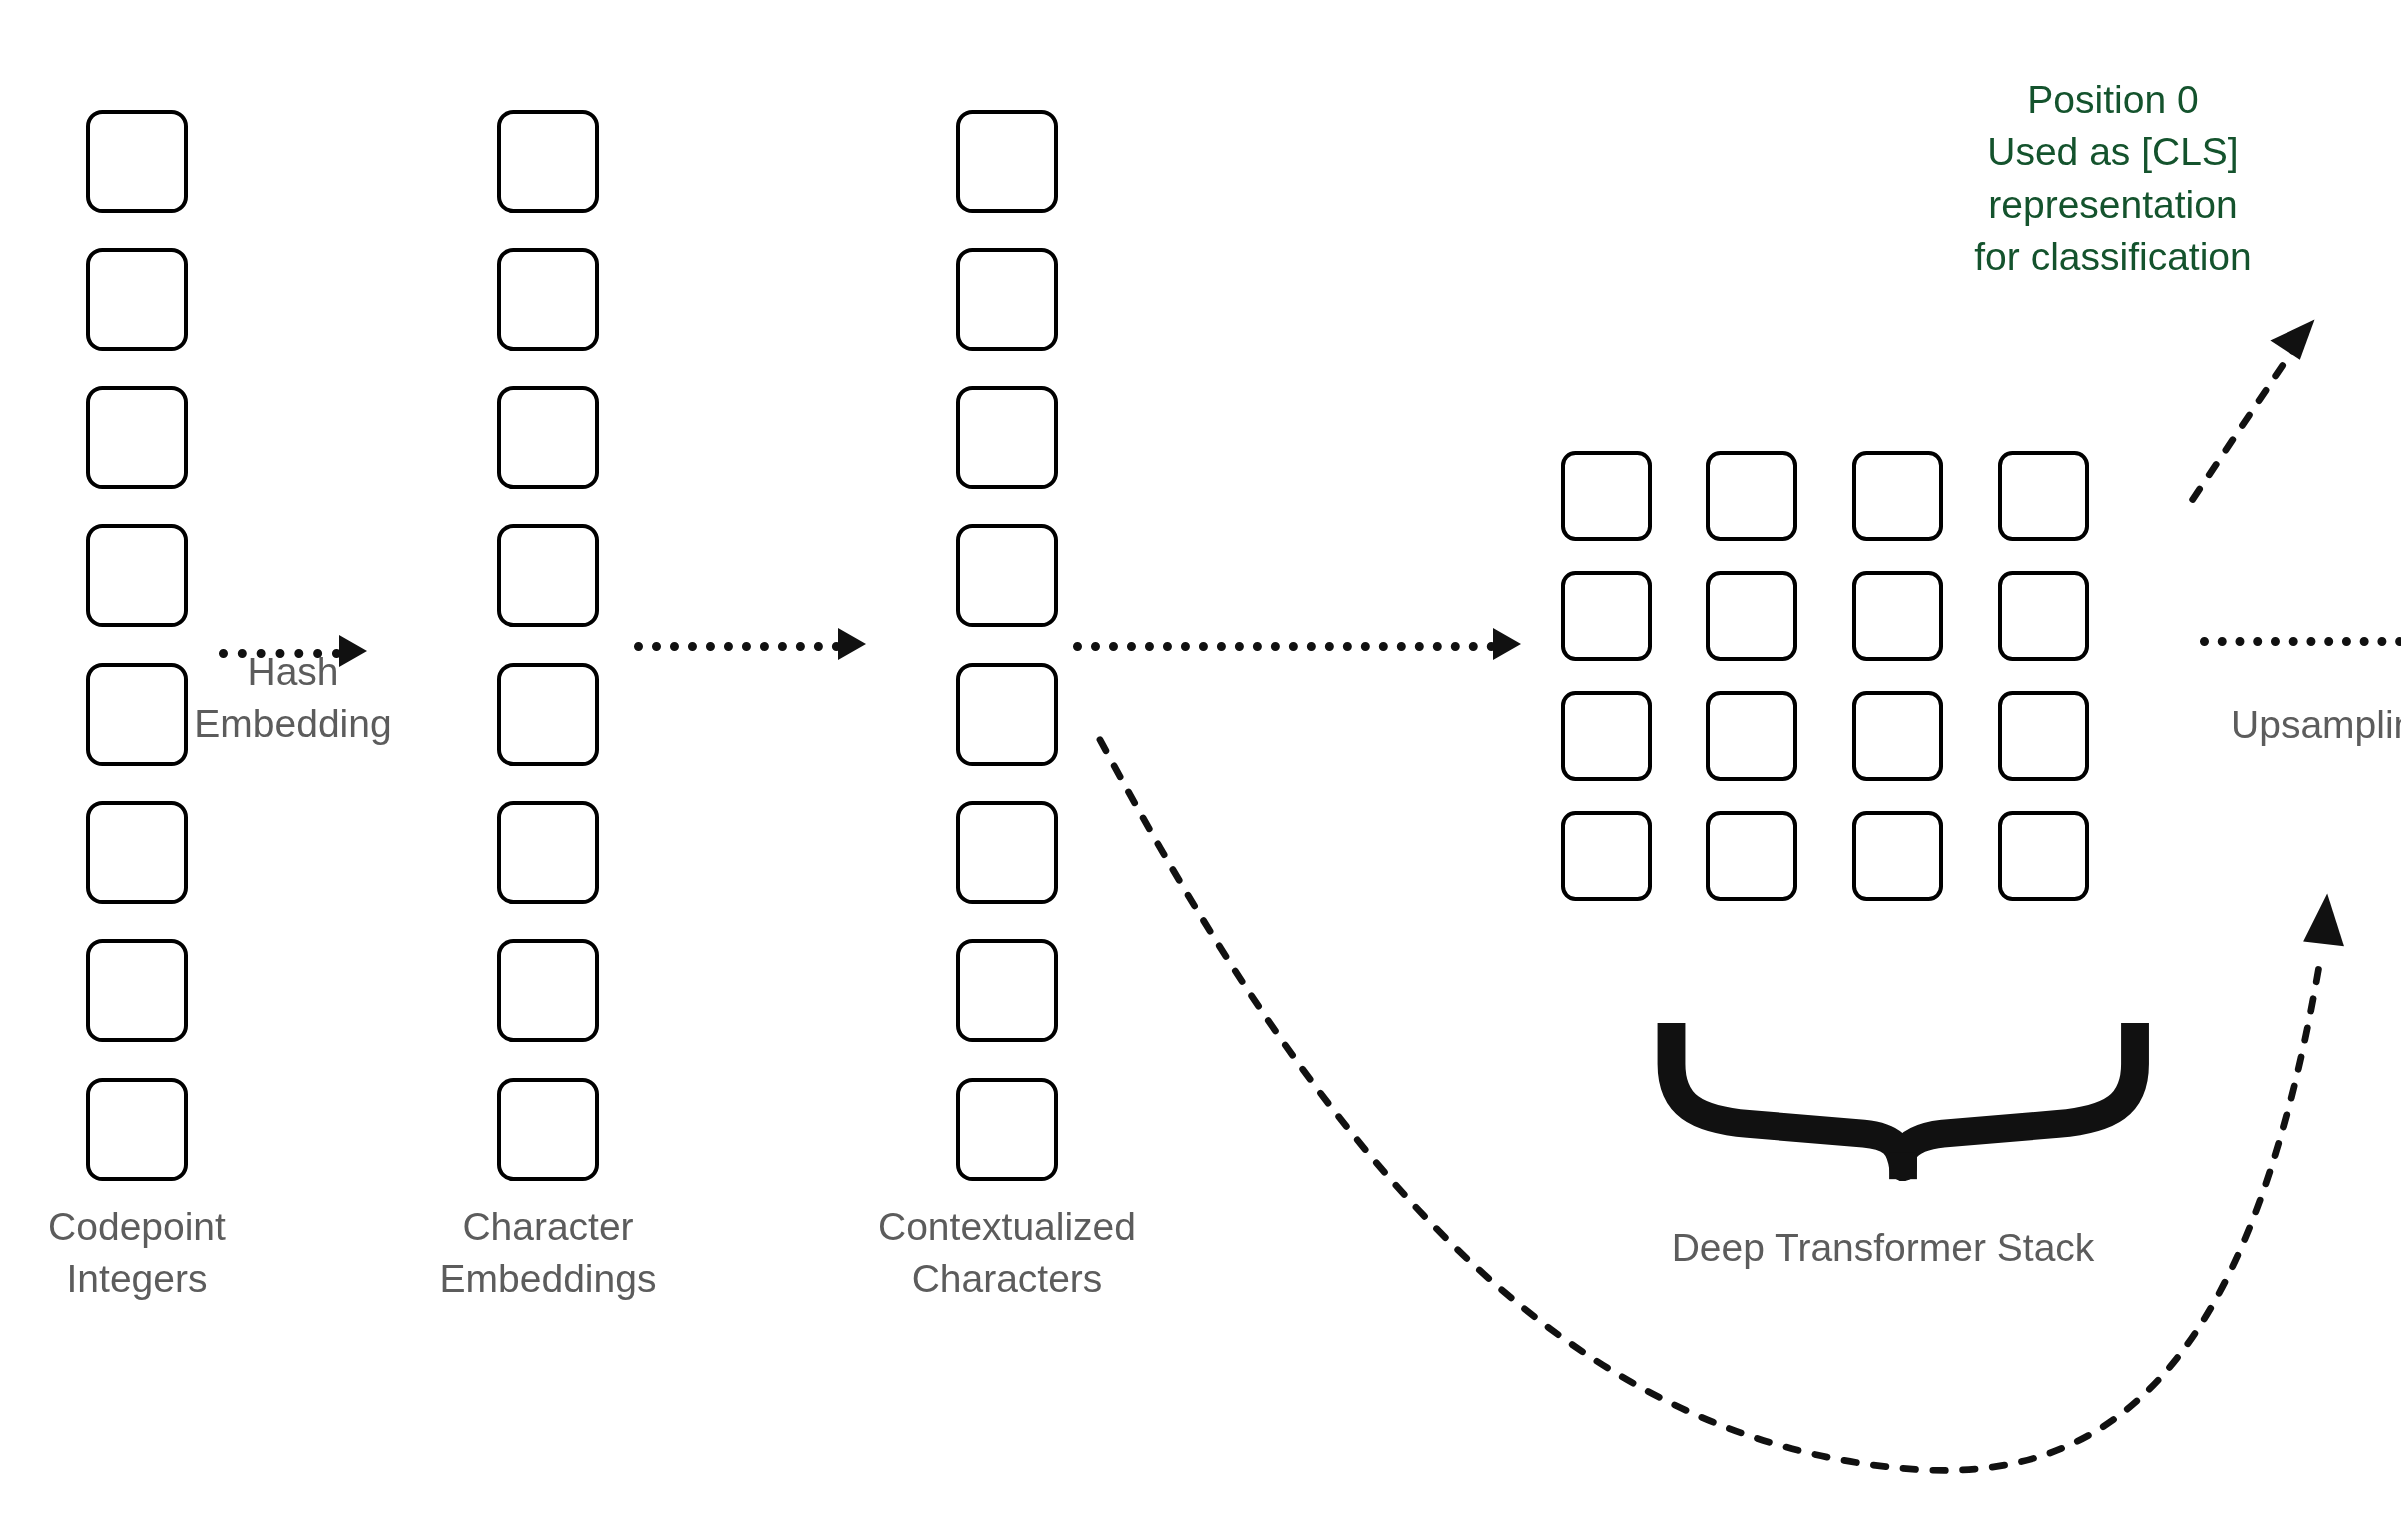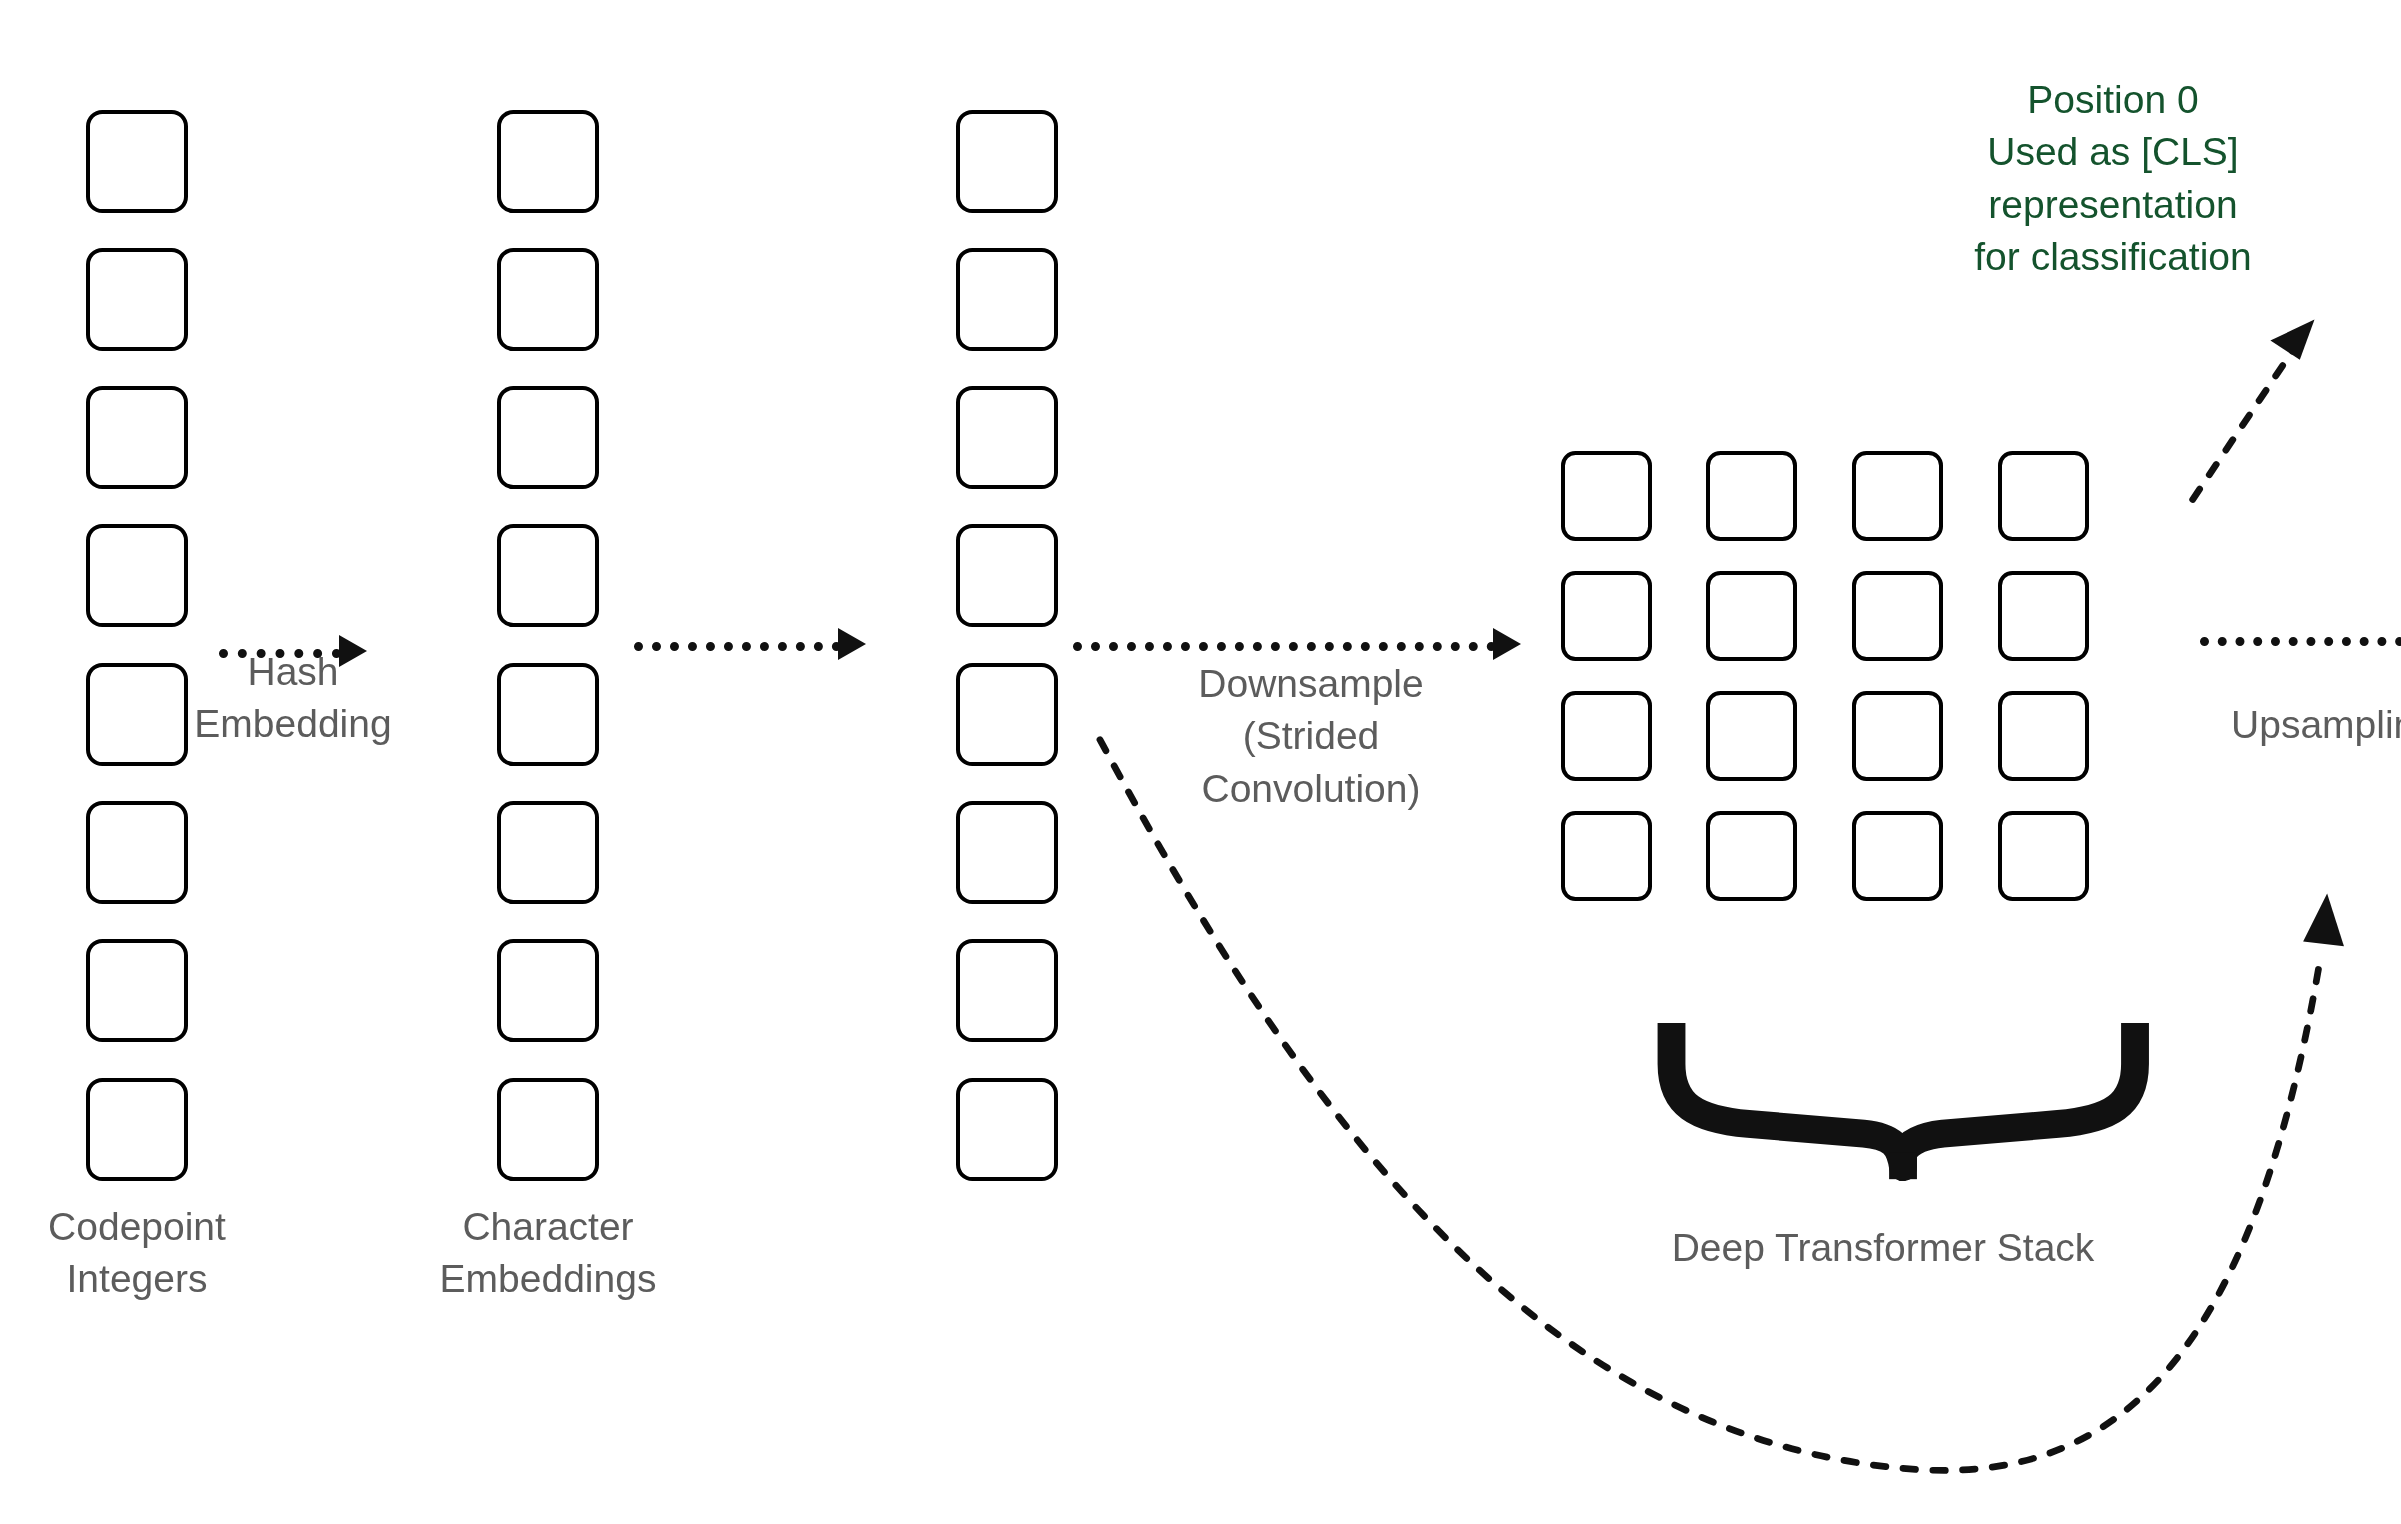--- a/index.html
+++ b/index.html
@@ -78,20 +78,22 @@
   <div class="cellcol" id="col-2" style="left: 0px; top: 0px;">
       <div class="cell" style="left: 956px; top: 110px; width: 102px; height: 103px;"></div>
       <div class="cell" style="left: 956px; top: 248px; width: 102px; height: 103px;"></div>
       <div class="cell" style="left: 956px; top: 386px; width: 102px; height: 103px;"></div>
       <div class="cell" style="left: 956px; top: 524px; width: 102px; height: 103px;"></div>
       <div class="cell" style="left: 956px; top: 663px; width: 102px; height: 103px;"></div>
       <div class="cell" style="left: 956px; top: 801px; width: 102px; height: 103px;"></div>
       <div class="cell" style="left: 956px; top: 939px; width: 102px; height: 103px;"></div>
       <div class="cell" style="left: 956px; top: 1078px; width: 102px; height: 103px;"></div>
     </div>
+  <div class="collabel" id="lbl-col-2" style="left: 767px; top: 1201px; width: 480px;">Contextualized
+Characters</div>
 
   <div class="cellcol" id="col-3" style="left: 0px; top: 0px;"></div>
   <div class="collabel" id="lbl-col-3" style="left: 2367px; top: 1210px; width: 480px;">Concatenated
 Representations</div>
 
   <div class="cellcol" id="col-4" style="left: 0px; top: 0px;"></div>
 
   <div class="cellcol" id="grid">
       <div class="cell" style="left: 1561px; top: 451px; width: 91px; height: 90px; border-radius: 14.4px;"></div>
       <div class="cell" style="left: 1706px; top: 451px; width: 91px; height: 90px; border-radius: 14.4px;"></div>
@@ -121,23 +123,20 @@
 
   <div class="arrow" id="arr-1" style="left: 634px; top: 639px; width: 231px;">
     <span class="shaft" style="width: 207px;"></span>
     <span class="head" style="left: 204px;"></span>
   </div>
 
   <div class="arrow" id="arr-2" style="left: 1073px; top: 639px; width: 447px;">
     <span class="shaft" style="width: 423px;"></span>
     <span class="head" style="left: 420px;"></span>
   </div>
-  <div class="steplabel" id="slbl-2" style="left: 1071px; top: 658px; width: 480px;">Downsample
-(Strided
-Convolution)</div>
 
   <div class="arrow" id="arr-3" style="left: 2200px; top: 634px; width: 317px;">
     <span class="shaft" style="width: 293px;"></span>
 
   </div>
   <div class="steplabel" id="slbl-3" style="left: 2094px; top: 699px; width: 480px;">Upsampling</div>
 
   <div class="annot" id="annot-0" style="left: 1873px; top: 74px; width: 480px;">Position 0
 Used as [CLS]
 representation

